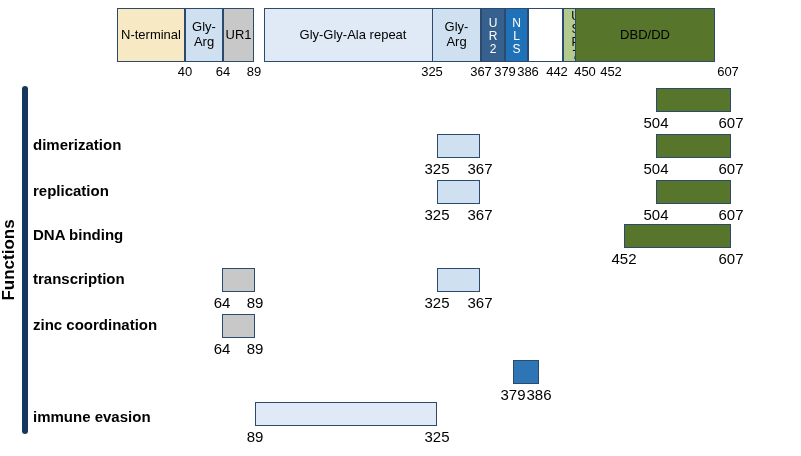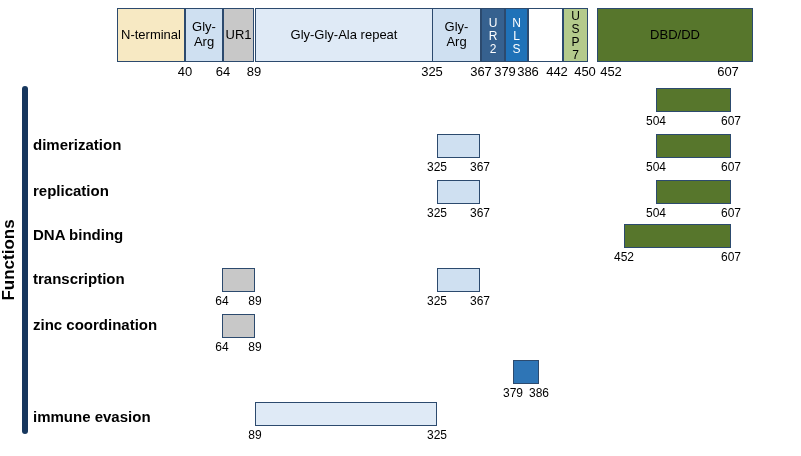--- a/index.html
+++ b/index.html
@@ -34,56 +34,56 @@
   .tick{position:absolute;top:64px;transform:translateX(-50%);font-size:13px;white-space:nowrap;}
   
   .fbar{position:absolute;left:22px;top:86px;width:6px;height:348px;background:var(--bar-navy);border-radius:3px;}
   .fword-wrap{position:absolute;left:-2px;top:86px;width:22px;height:348px;display:flex;align-items:center;justify-content:center;}
   .fword{transform:rotate(-90deg);white-space:nowrap;font-size:17px;font-weight:bold;}
   
   .frow{position:absolute;left:0;width:801px;height:46px;}
   .row-label{position:absolute;left:33px;top:2px;font-size:15px;font-weight:bold;white-space:nowrap;}
   .row-label.two-line{top:-10px;width:132px;white-space:normal;line-height:1.15;}
   .fbox{position:absolute;top:0;height:24px;box-sizing:border-box;border:1.5px solid var(--border);}
-  .num{position:absolute;top:26px;transform:translateX(-50%);font-size:12px;white-space:nowrap;}
+  .num{position:absolute;top:26px;transform:translateX(-50%);font-size:15px;white-space:nowrap;}
 </style>
 </head>
 <body>
 
 <div class="canvas">
 
   <div class="bar">
     <div class="seg c-cream" style="left:0;width:68px">
       <span class="seg-label">N-terminal</span>
     </div>
     <div class="seg c-lblue" style="left:68px;width:38px">
       <span class="seg-label">Gly-Arg</span>
     </div>
     <div class="seg c-gray" style="left:106px;width:31px">
       <span class="seg-label">UR1</span>
     </div>
-    <div class="seg c-pblue" style="left:138px;width:178px">
+    <div class="seg c-pblue" style="left:147px;width:178px">
       <span class="seg-label">Gly-Gly-Ala repeat</span>
     </div>
     <div class="seg c-lblue" style="left:315px;width:49px">
       <span class="seg-label" style="max-width:34px">Gly-Arg</span>
     </div>
     <div class="seg c-steel seg-vert txt-white" style="left:364px;width:24px">
       <span class="seg-label">UR2</span>
     </div>
     <div class="seg c-bblue seg-vert txt-white" style="left:388px;width:23px">
       <span class="seg-label">NLS</span>
     </div>
     <div class="seg c-white" style="left:411px;width:35px">
       <span class="seg-label"></span>
     </div>
     <div class="seg c-lgreen seg-vert" style="left:446px;width:25px">
       <span class="seg-label">USP7</span>
     </div>
-    <div class="seg c-green" style="left:480px;width:156px">
+    <div class="seg c-green" style="left:458px;width:140px">
       <span class="seg-label">DBD/DD</span>
     </div>
   </div>
 
   <span class="tick" style="left:185px">40</span>
   <span class="tick" style="left:223px">64</span>
   <span class="tick" style="left:254px">89</span>
   <span class="tick" style="left:432px">325</span>
   <span class="tick" style="left:481px">367</span>
   <span class="tick" style="left:505px">379</span>

